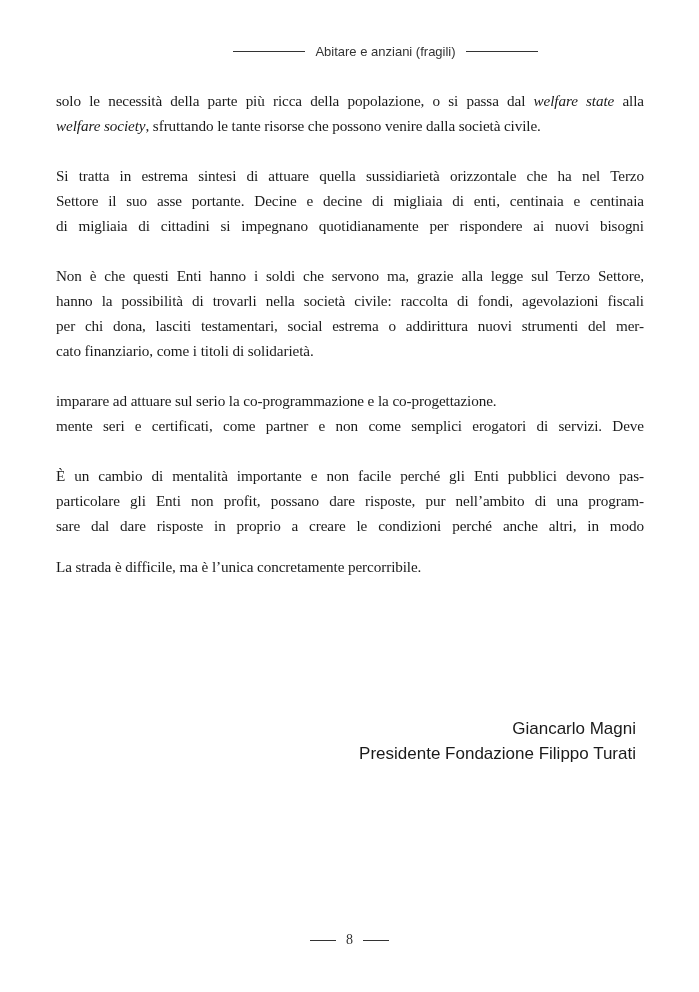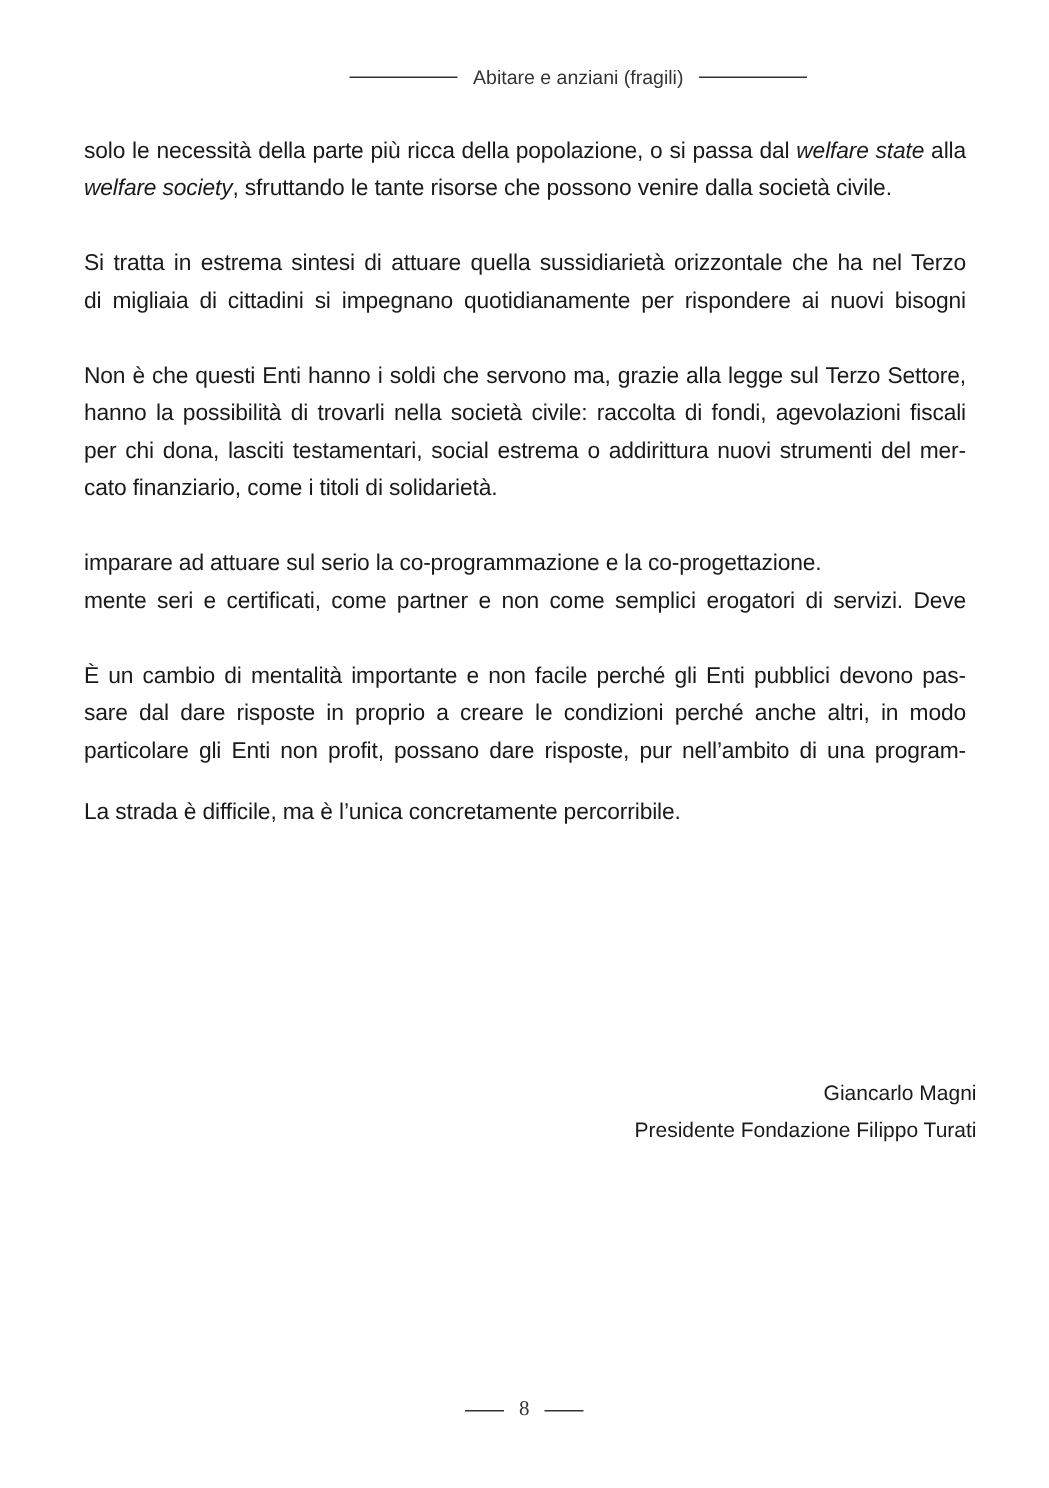--- a/index.html
+++ b/index.html
@@ -14,26 +14,26 @@
       font-size: 13px; color: #333; padding-left: 36px;
     }
     .running-header .rule { width: 72px; height: 1px; background: #333; margin: 0 10px; }
     .body-text {
       position: absolute; left: 56px; top: 88px; width: 588px;
       font-size: 15.2px; line-height: 25px; text-align: justify;
       letter-spacing: -0.1px;
     }
     .body-text p { margin: 0 0 25px 0; }
     .body-text p.tight { margin-bottom: 16px; }
-    .body-text .line { display: block; text-align: justify; text-align-last: justify; }
+    .body-text .line { display: block; text-align: justify; text-align-last: justify; font-family: Liberation Serif, serif; }
     .body-text .line.last { text-align-last: left; }
     em { font-style: italic; }
     .signature {
-      position: absolute; right: 48px; top: 716px; text-align: right;
-      font-size: 14px; line-height: 25px;
+      position: absolute; right: 63px; top: 716px; text-align: right;
+      font-size: 17px; line-height: 25px;
     }
     .page-footer {
       position: absolute; top: 932px; left: 0; width: 699px;
       display: flex; justify-content: center; align-items: center;
       font-size: 14px; color: #333; font-family: "Liberation Serif", serif;
     }
     .page-footer .rule { width: 26px; height: 1px; background: #333; margin: 0 10px; }
   </style>
 </head>
 <body>
@@ -44,36 +44,37 @@
   <span class="rule"></span>
 </div>
 
 <div class="body-text">
   <p>
     <span class="line"><span>solo le necessità della parte più ricca della popolazione, o si passa dal </span><em>welfare state</em><span> alla</span></span>
     <span class="line last"><em>welfare society</em><span>, sfruttando le tante risorse che possono venire dalla società civile.</span></span>
   </p>
   <p>
     <span class="line">Si tratta in estrema sintesi di attuare quella sussidiarietà orizzontale che ha nel Terzo</span>
+    <span class="line">Settore il suo asse portante. Decine e decine di migliaia di enti, centinaia e centinaia</span>
     <span class="line">di migliaia di cittadini si impegnano quotidianamente per rispondere ai nuovi bisogni</span>
   </p>
   <p>
     <span class="line">Non è che questi Enti hanno i soldi che servono ma, grazie alla legge sul Terzo Settore,</span>
     <span class="line">hanno la possibilità di trovarli nella società civile: raccolta di fondi, agevolazioni fiscali</span>
     <span class="line">per chi dona, lasciti testamentari, social estrema o addirittura nuovi strumenti del mer-</span>
     <span class="line last">cato finanziario, come i titoli di solidarietà.</span>
   </p>
   <p>
     <span class="line last">imparare ad attuare sul serio la co-programmazione e la co-progettazione.</span>
     <span class="line">mente seri e certificati, come partner e non come semplici erogatori di servizi. Deve</span>
   </p>
   <p class="tight">
     <span class="line">È un cambio di mentalità importante e non facile perché gli Enti pubblici devono pas-</span>
+    <span class="line">particolare gli Enti non profit, possano dare risposte, pur nell’ambito di una program-</span>
     <span class="line">sare dal dare risposte in proprio a creare le condizioni perché anche altri, in modo</span>
-    <span class="line">particolare gli Enti non profit, possano dare risposte, pur nell’ambito di una program-</span>
   </p>
   <p>
     <span class="line last">La strada è difficile, ma è l’unica concretamente percorribile.</span>
   </p>
 </div>
 
 <div class="signature">
   <div>Giancarlo Magni</div>
   <div>Presidente Fondazione Filippo Turati</div>
 </div>

